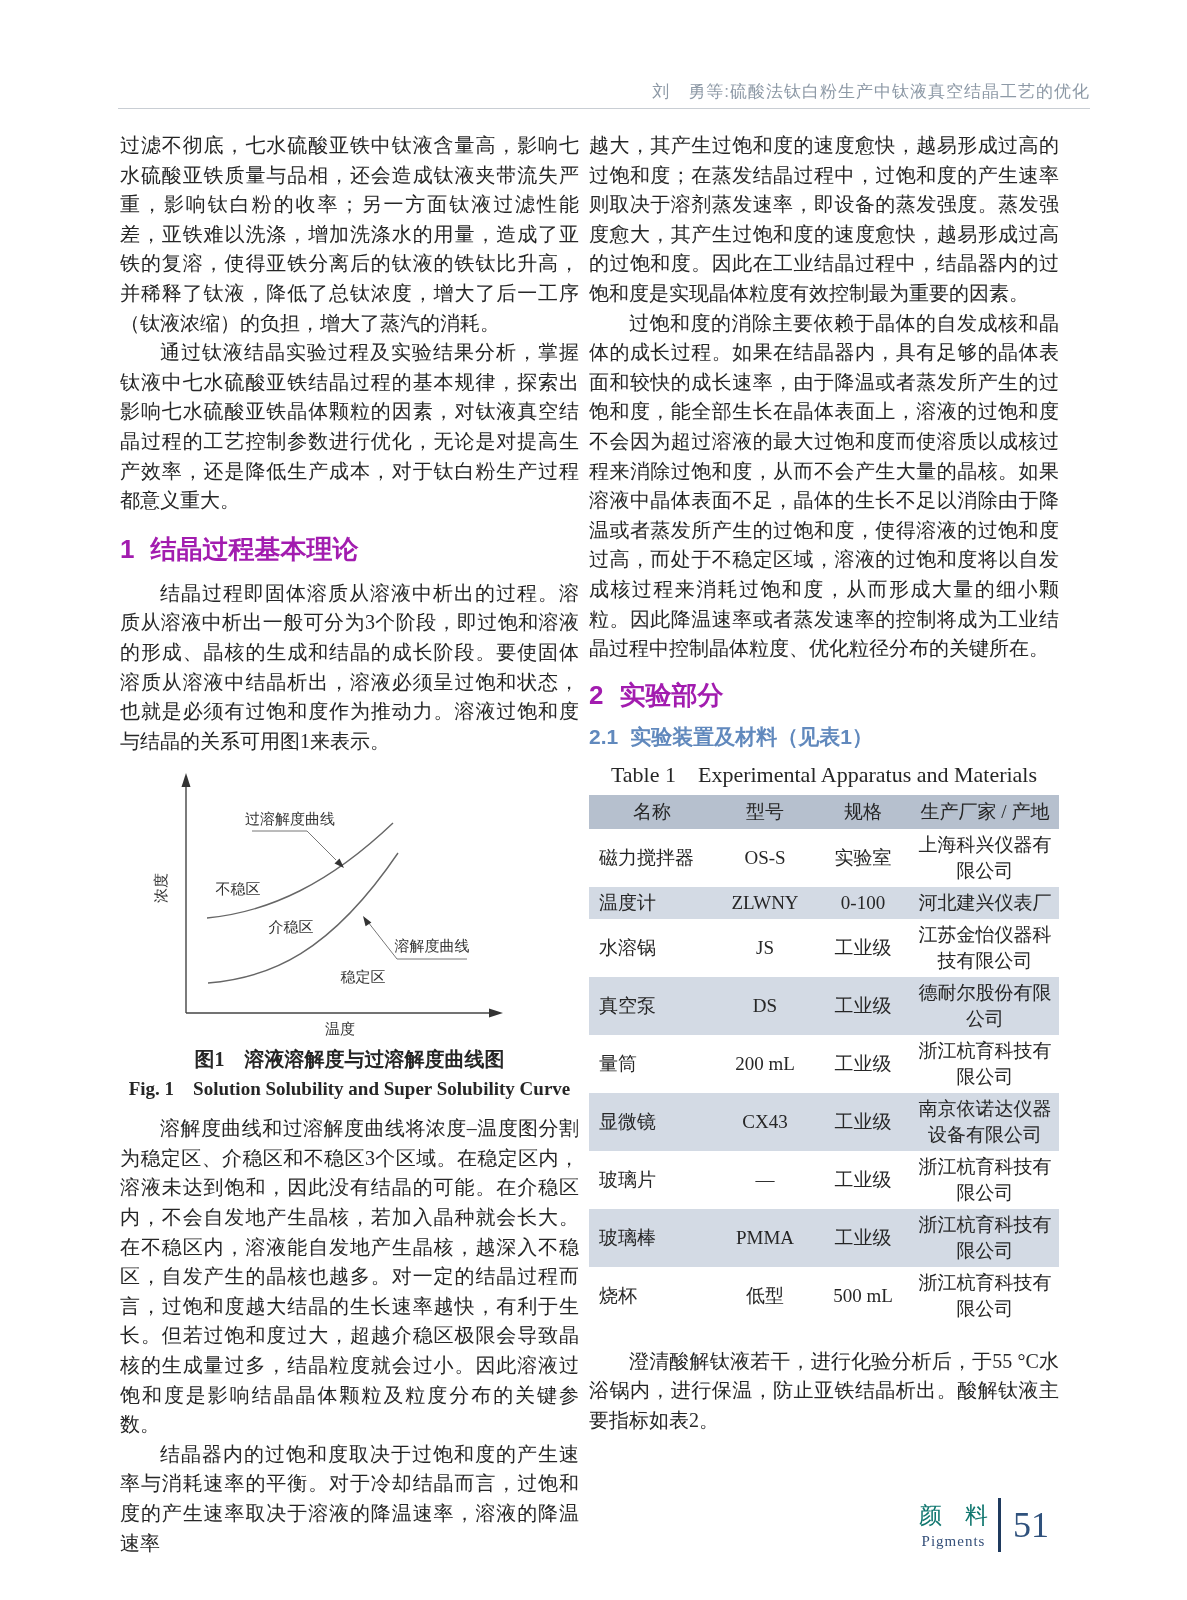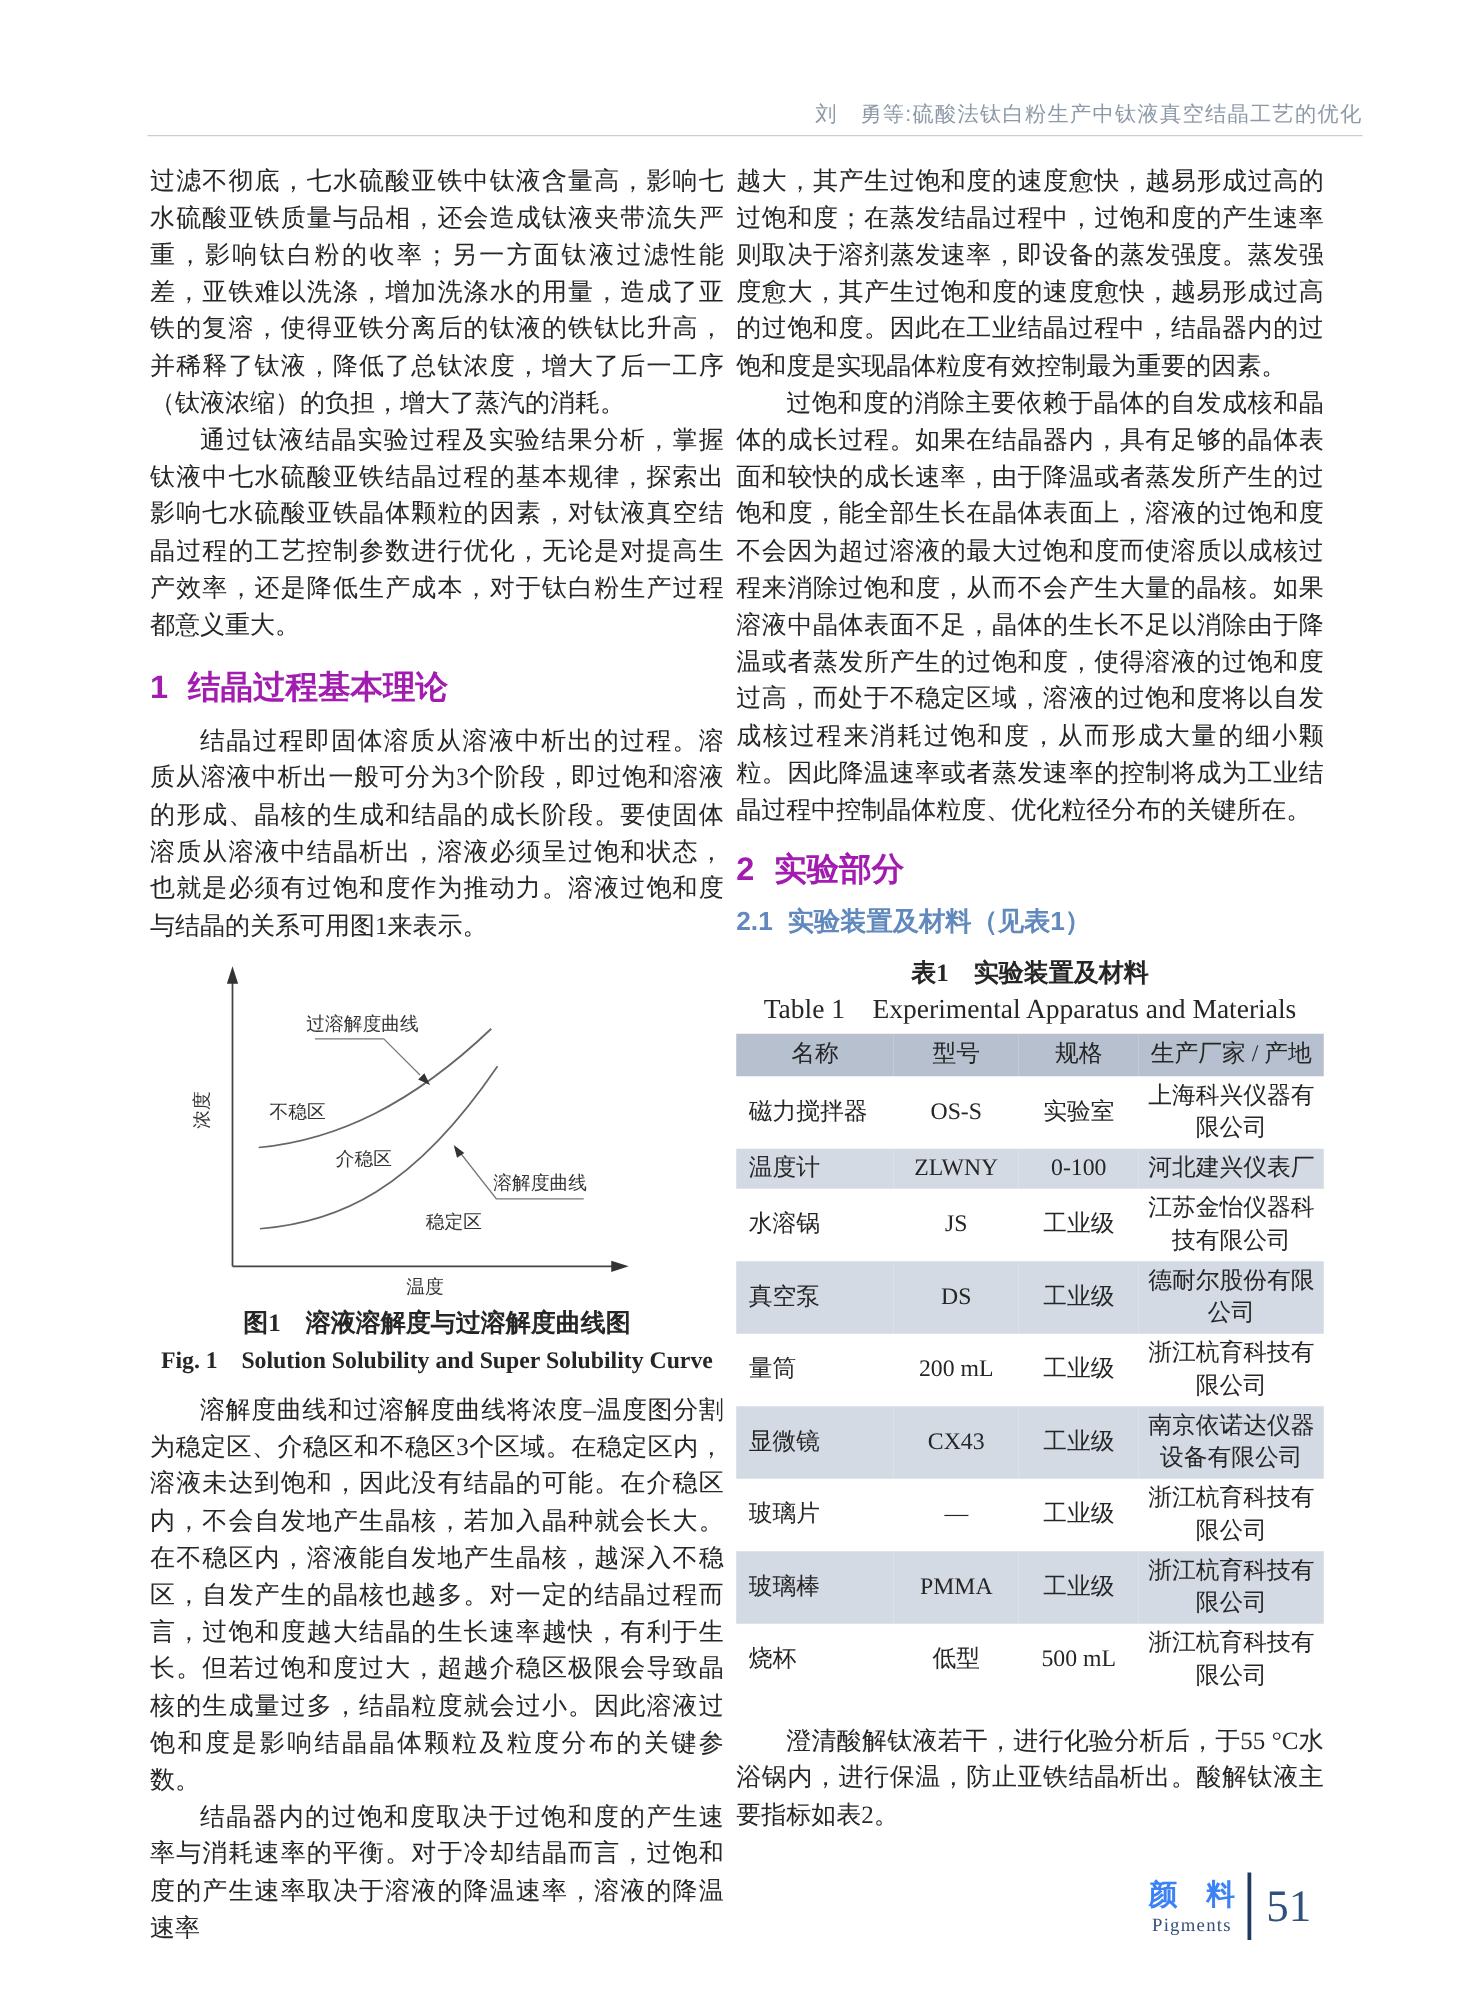--- a/index.html
+++ b/index.html
@@ -35,22 +35,22 @@
   table.data th,table.data td{font-weight:normal;padding:3px 4px;text-align:center;line-height:26px;margin-left:36px;}
   table.data thead tr{background:#b6c0ce;}
   table.data thead th{padding:4px 4px;}
   table.data tbody tr:nth-child(even){background:#d3dae4;}
   table.data td.cell-name{text-align:left;padding-left:10px;}
   .gap-22{height:22px;}
   .gap-40{height:40px;}
   
   .footer{position:absolute;top:1498px;right:138px;display:flex;align-items:center;}
   .footer .jblock{text-align:center;margin-right:10px;}
-  .footer .jcn{font-family:"Liberation Sans","DejaVu Sans",sans-serif;font-weight:bold;
-        font-size:23px;color:#3b82f6;}
+  .footer .jcn{font-family:"Liberation Sans","DejaVu Sans",sans-serif;font-weight:normal;
+        font-size:23px;color:#0f766e;}
   .footer .jen{font-size:15px;color:#35507a;letter-spacing:1px;margin-top:2px;}
   .footer .bar{width:3px;height:54px;background:#1f3a5e;margin-right:12px;}
   .footer .pnum{font-size:36px;color:#2f517c;}
   
   .svgt{font-family:"Liberation Serif","DejaVu Serif",serif;font-size:15px;fill:#333;}
 </style>
 </head>
 <body>
 
 <div class="page">
@@ -100,21 +100,20 @@
   </div>
 
   <div class="col col-right">
     <p class="body">越大，其产生过饱和度的速度愈快，越易形成过高的过饱和度；在蒸发结晶过程中，过饱和度的产生速率则取决于溶剂蒸发速率，即设备的蒸发强度。蒸发强度愈大，其产生过饱和度的速度愈快，越易形成过高的过饱和度。因此在工业结晶过程中，结晶器内的过饱和度是实现晶体粒度有效控制最为重要的因素。</p>
     <p class="body indent">过饱和度的消除主要依赖于晶体的自发成核和晶体的成长过程。如果在结晶器内，具有足够的晶体表面和较快的成长速率，由于降温或者蒸发所产生的过饱和度，能全部生长在晶体表面上，溶液的过饱和度不会因为超过溶液的最大过饱和度而使溶质以成核过程来消除过饱和度，从而不会产生大量的晶核。如果溶液中晶体表面不足，晶体的生长不足以消除由于降温或者蒸发所产生的过饱和度，使得溶液的过饱和度过高，而处于不稳定区域，溶液的过饱和度将以自发成核过程来消耗过饱和度，从而形成大量的细小颗粒。因此降温速率或者蒸发速率的控制将成为工业结晶过程中控制晶体粒度、优化粒径分布的关键所在。</p>
 
     <h2 class="h-sec" style="margin-top:14px;margin-bottom:6px;"><span class="num">2</span><span>实验部分</span></h2>
 
     <h3 class="h-sub"><span class="num">2.1</span><span>实验装置及材料（见表1）</span></h3>
 
-    <p class="tbl-title-cn">表1　实验装置及材料</p>
     <p class="tbl-title-en">Table 1　Experimental Apparatus and Materials</p>
 
     <table class="data t1">
       <thead>
         <tr>
           <th style="width:118px;">名称</th>
           <th style="width:92px;">型号</th>
           <th style="width:88px;">规格</th>
           <th>生产厂家 / 产地</th>
         </tr>

